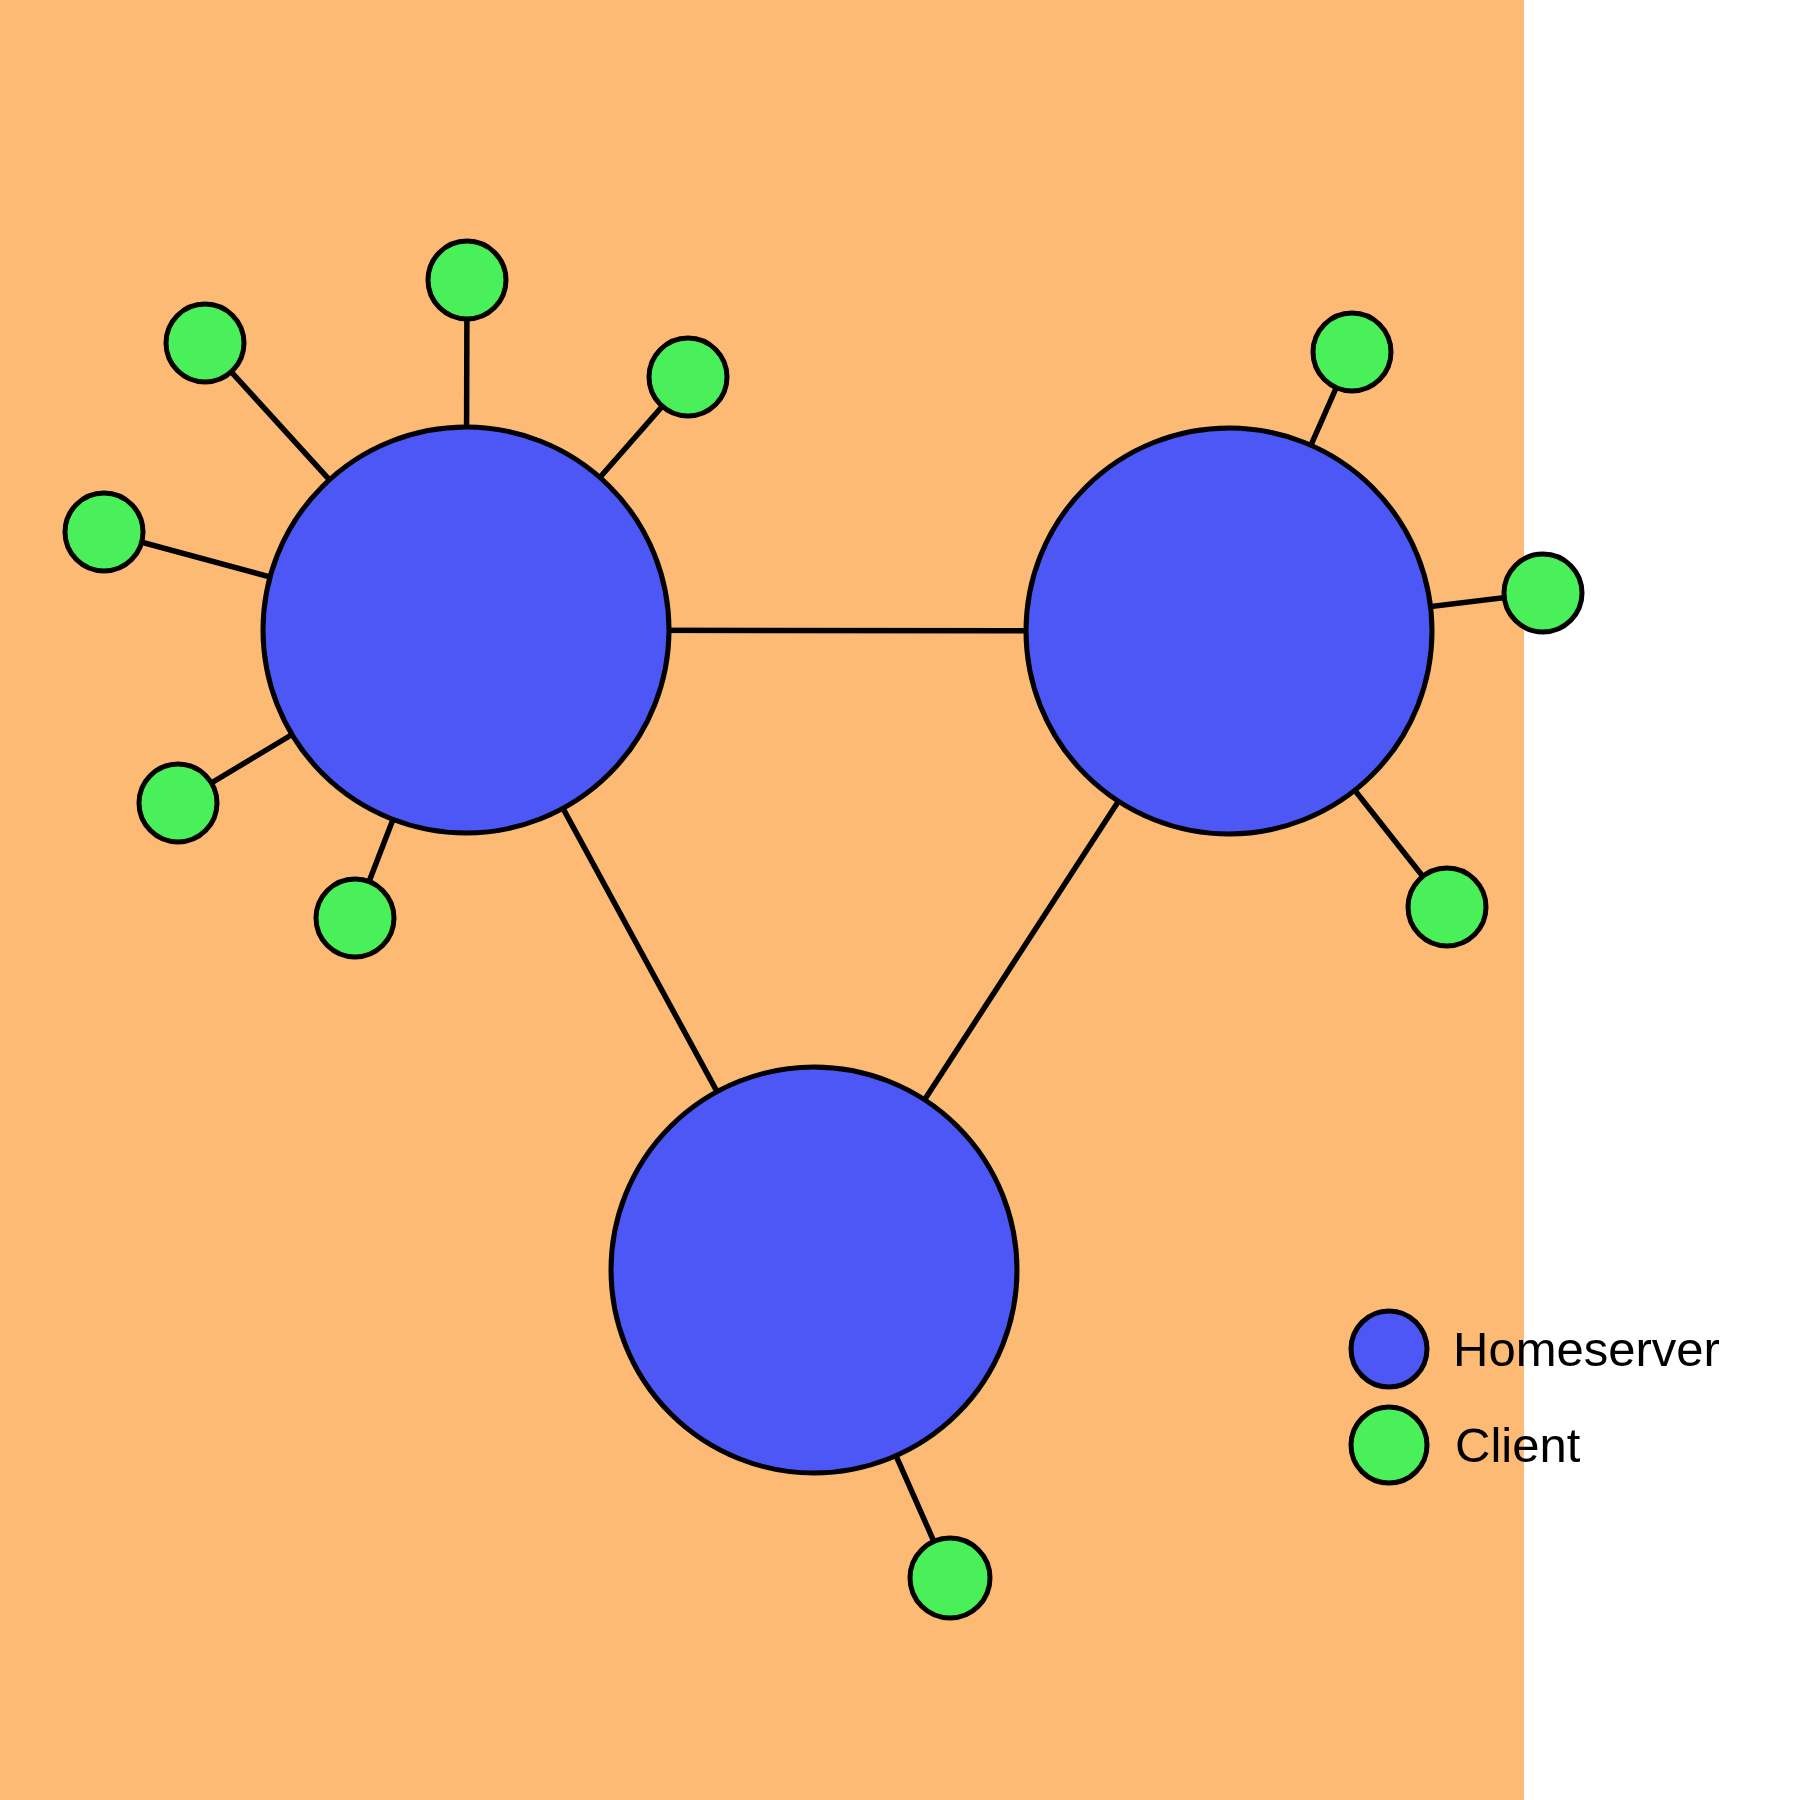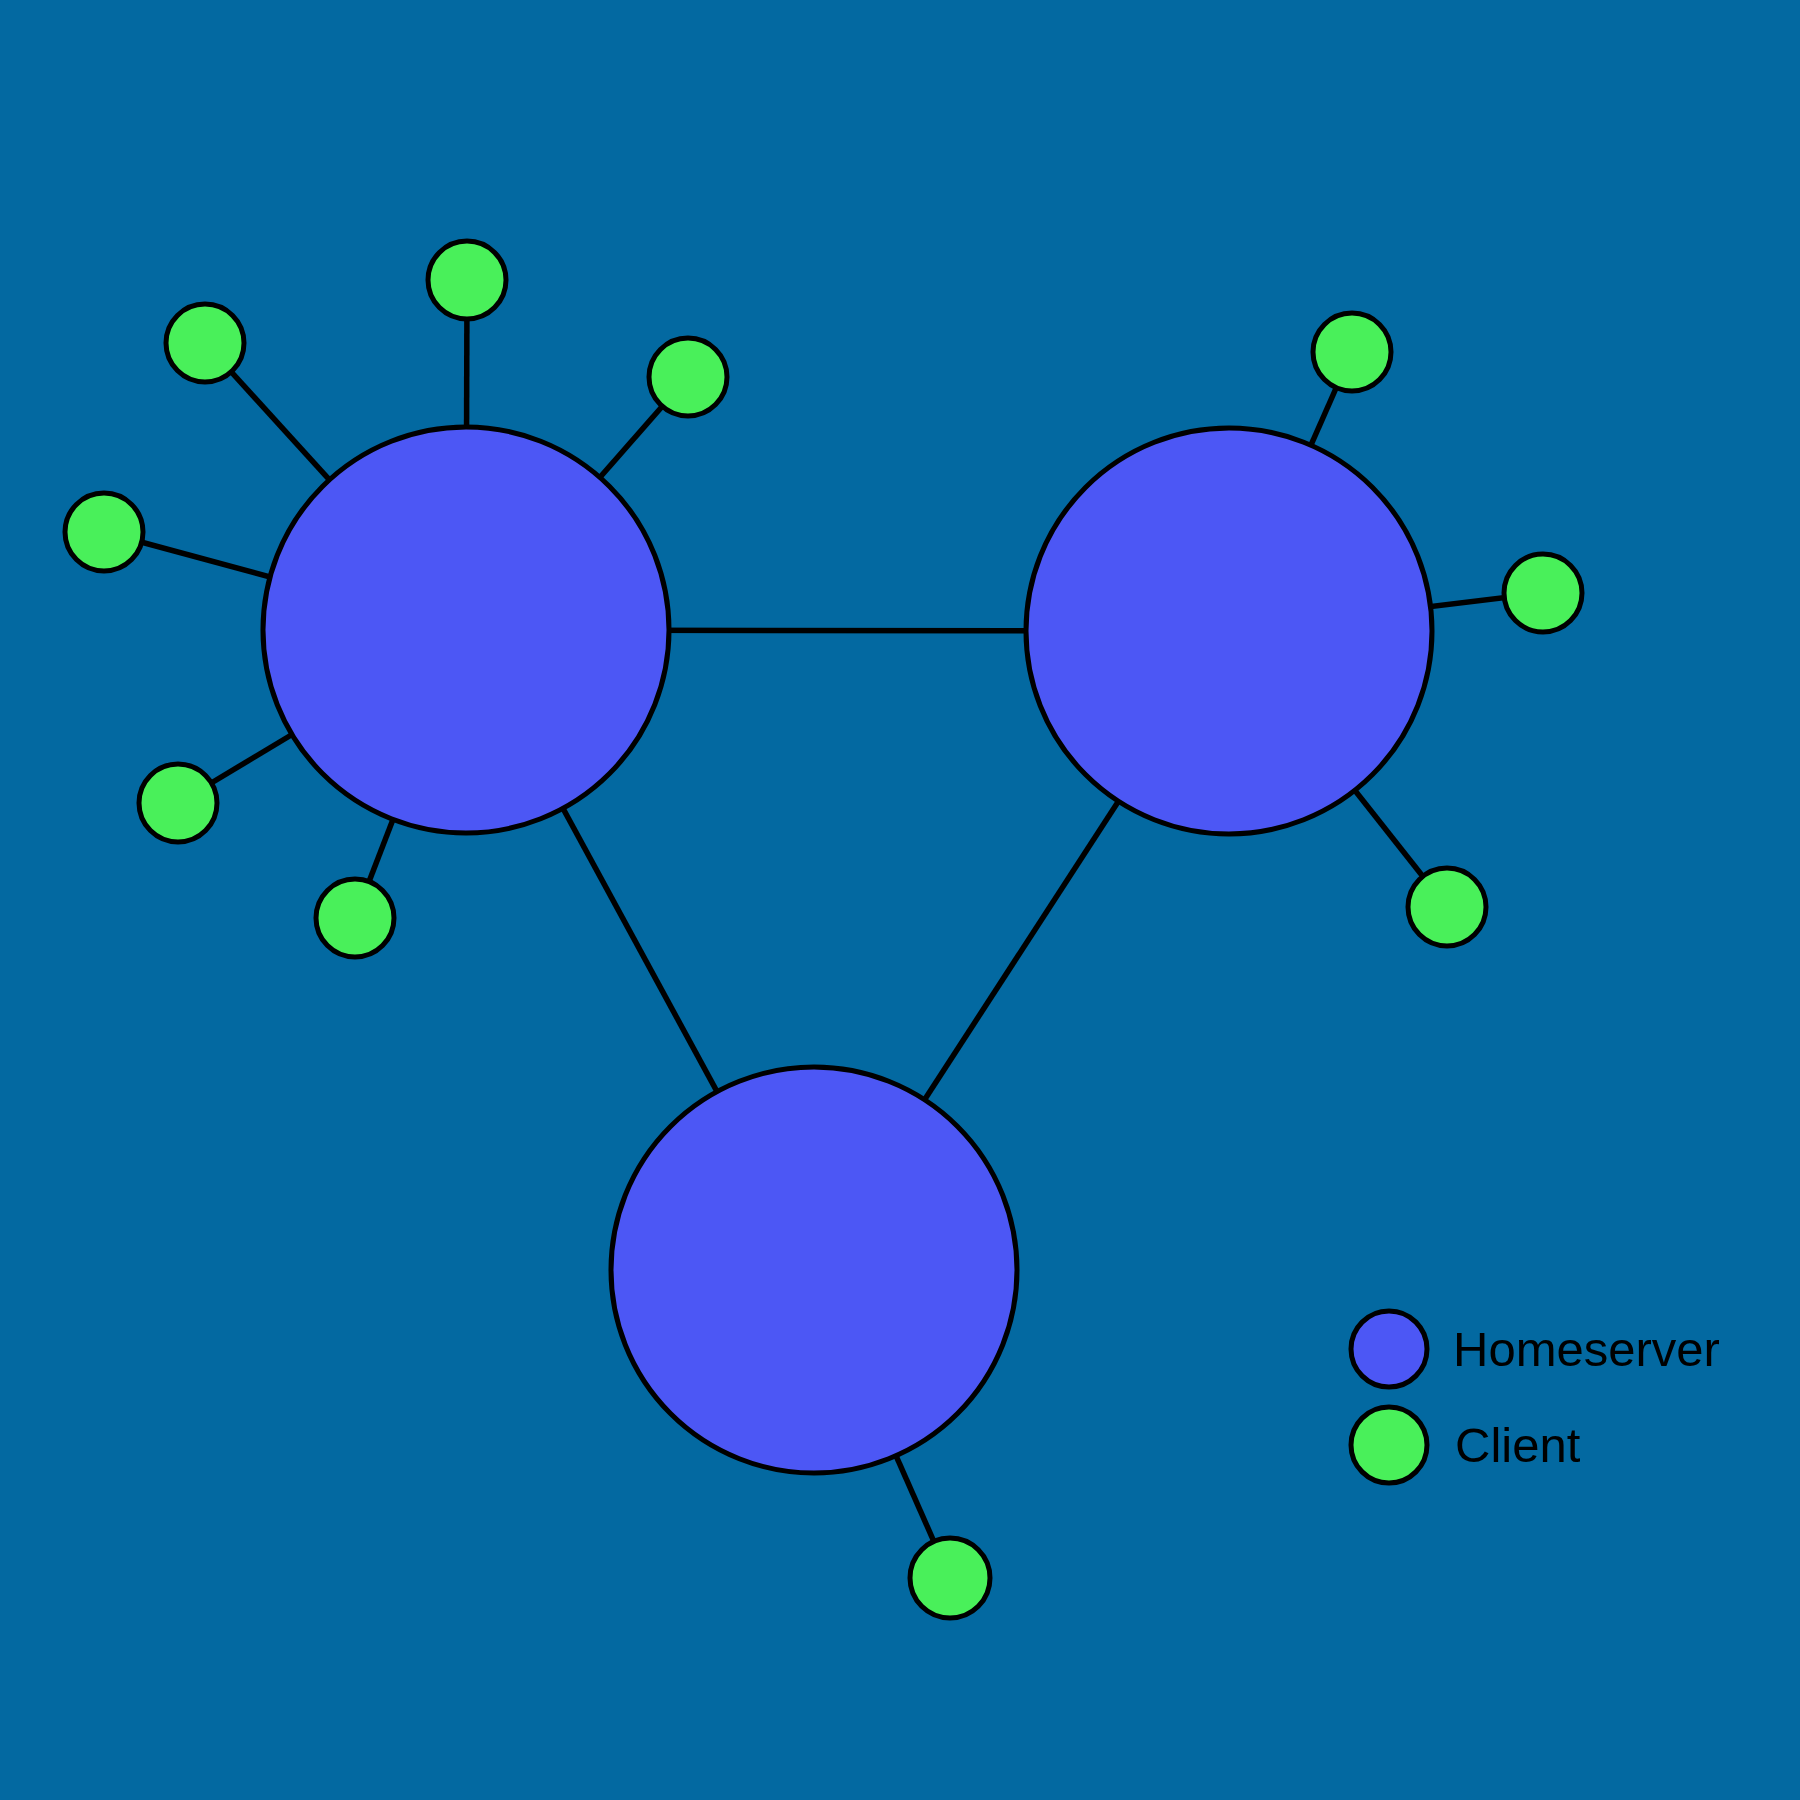--- a/index.html
+++ b/index.html
@@ -6,23 +6,23 @@
     margin: 0;
     padding: 0;
     background: #ffffff;
     width: 1800px;
     height: 1800px;
     overflow: hidden;
     font-family: "Liberation Sans", sans-serif;
   }
   #stage {
     position: relative;
-    width: 1800px;
+    width: 1524px;
     height: 1800px;
-    background: #0369a1;
+    background: #fdba74;
   }
   svg { display: block; }
   .legend-label {
     font-family: "Liberation Sans", sans-serif;
     font-size: 49px;
     fill: #000000;
   }
 </style>
 </head>
 <body>

